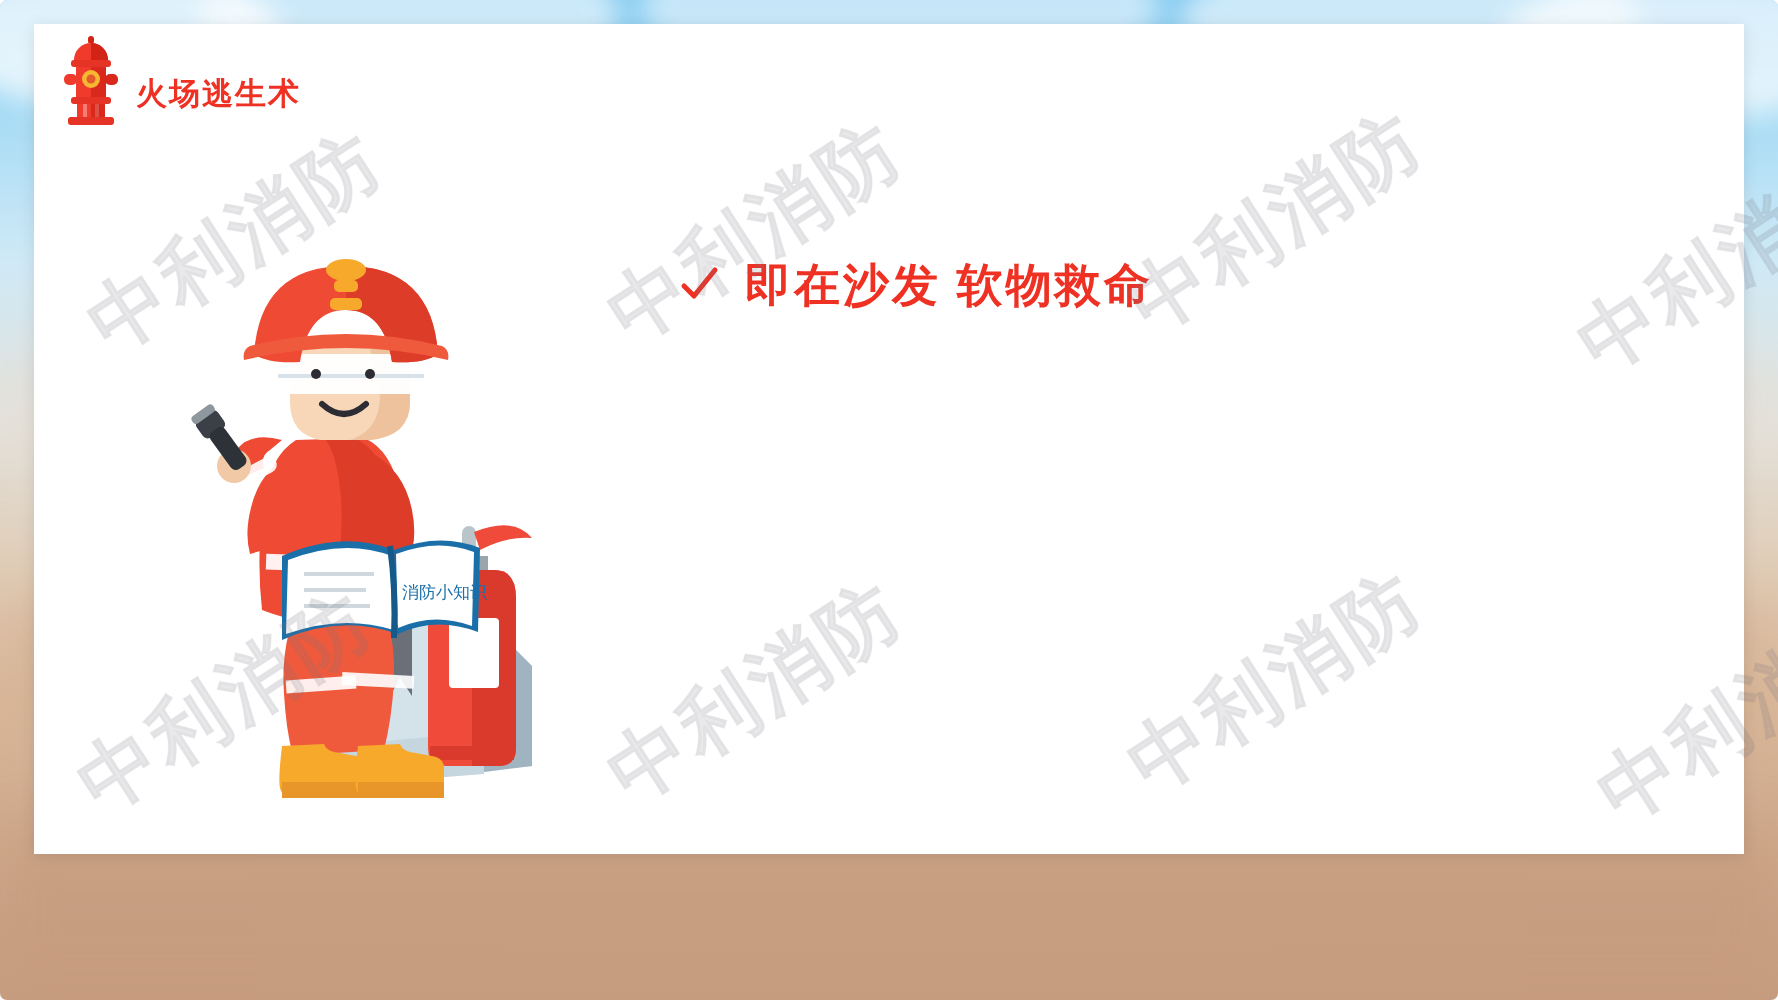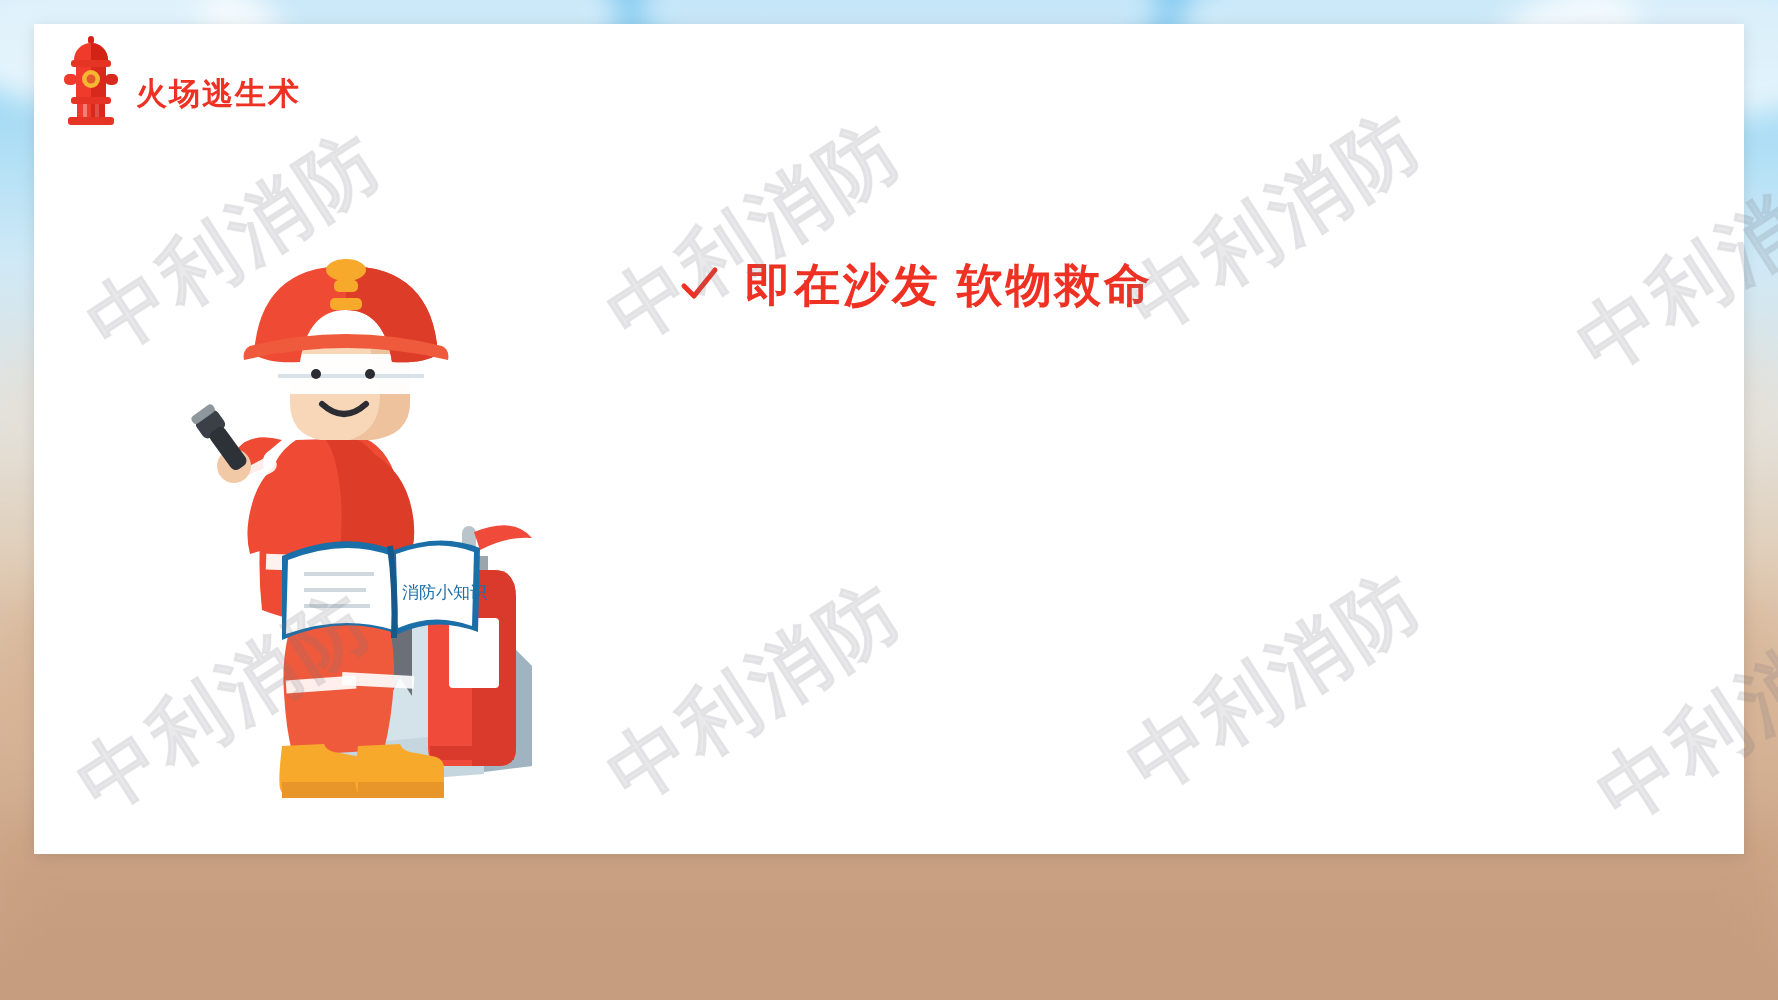--- a/index.html
+++ b/index.html
@@ -15,20 +15,21 @@
       linear-gradient(to bottom,
         #7ec8f0 0%,
         #a8dcf5 12%,
         #cfe9f6 26%,
         #e3e2dc 42%,
         #e0cdb8 56%,
         #d9b79a 70%,
         #cfa98c 84%,
         #c69d80 100%);
     overflow:hidden;
+    border-radius:7px;
   }
   #clouds{position:absolute;inset:0;pointer-events:none;}
   .cloud{position:absolute;background:#ffffff;border-radius:50%;filter:blur(14px);opacity:.75;}
   .hazeband{position:absolute;left:0;right:0;filter:blur(26px);}
 
   
   #card{
     position:absolute;left:34px;top:24px;width:1710px;height:830px;
     background:#ffffff;
     box-shadow:0 2px 14px rgba(0,0,0,.10);

